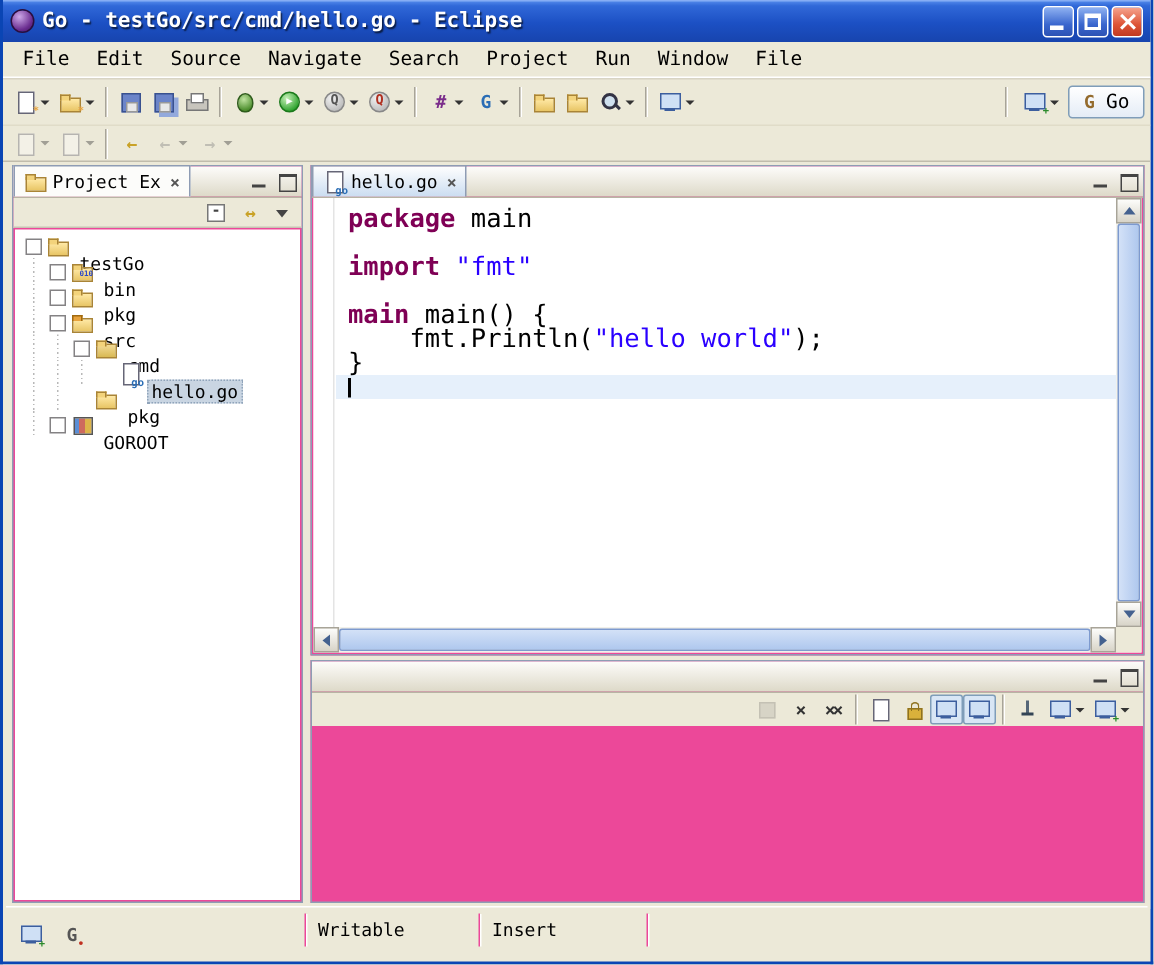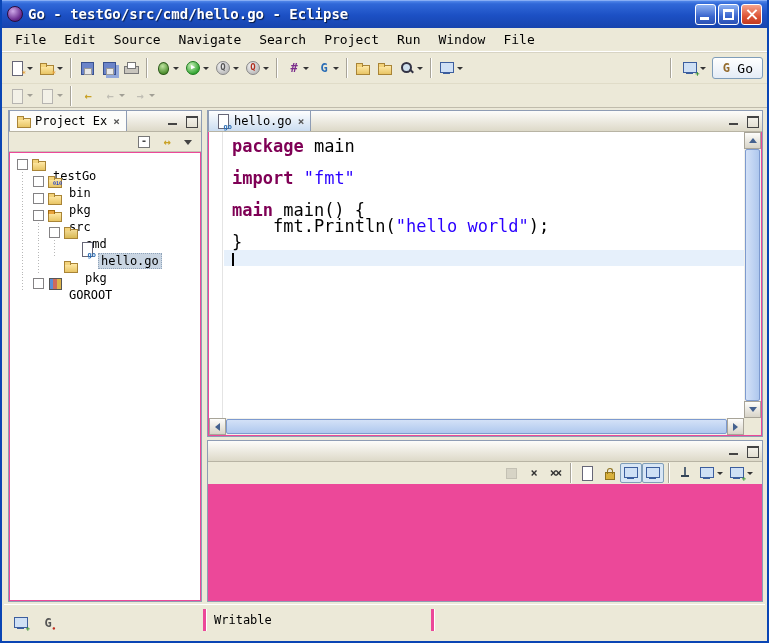--- a/index.html
+++ b/index.html
@@ -139,21 +139,21 @@
   
   .console-status{height:20px;line-height:20px;padding-left:6px;background:#ECE9D8;font-size:12px;white-space:nowrap;}
   .console-toolbar{height:22px;display:flex;align-items:center;justify-content:flex-end;background:#ECE9D8;padding-right:6px;}
   .console-toolbar .tb-btn{height:20px;}
   .console-out-wrap{position:absolute;left:1px;right:1px;top:63px;bottom:1px;background:#fff;}
   .console-output{position:absolute;left:0;right:17px;top:0;bottom:0;padding:5px 6px;font-size:13px;white-space:pre;}
 
   
   .statusbar{position:absolute;left:2px;right:2px;bottom:2px;height:35px;background:#ECE9D8;border-top:1px solid #FFF;}
   .sb-icons{position:absolute;left:6px;bottom:4px;display:flex;gap:4px;}
-  .sb-seg{position:absolute;top:4px;height:22px;line-height:22px;padding-left:8px;font-size:12px;border-left:3px solid #ec4899;box-shadow:1px 0 0 #FFF inset;}
+  .sb-seg{position:absolute;top:4px;height:22px;line-height:22px;padding-left:8px;font-size:12px;border-left:1px solid #ec4899;box-shadow:1px 0 0 #FFF inset;}
   .s1{left:199px;width:116px;}
   .s2{left:315px;width:112px;}
   .s3{left:427px;width:114px;}
 </style>
 </head>
 <body>
 
 <div class="window">
 
   <div class="titlebar">
@@ -506,16 +506,17 @@
           </span>
         </span>
         <span class="tb-btn">
           <span class="icon ik-glyph">
             <span class="glyph" style="color: rgb(85, 85, 85);">G</span>
             <span class="overlay" style="color: rgb(192, 48, 32);">•</span>
           </span>
         </span>
       </div>
     <div class="sb-seg s1">Writable</div>
+    <div class="sb-seg s2">Insert</div>
     <div class="sb-seg s3"></div>
   </div>
 
 </div>
 
 </body></html>

